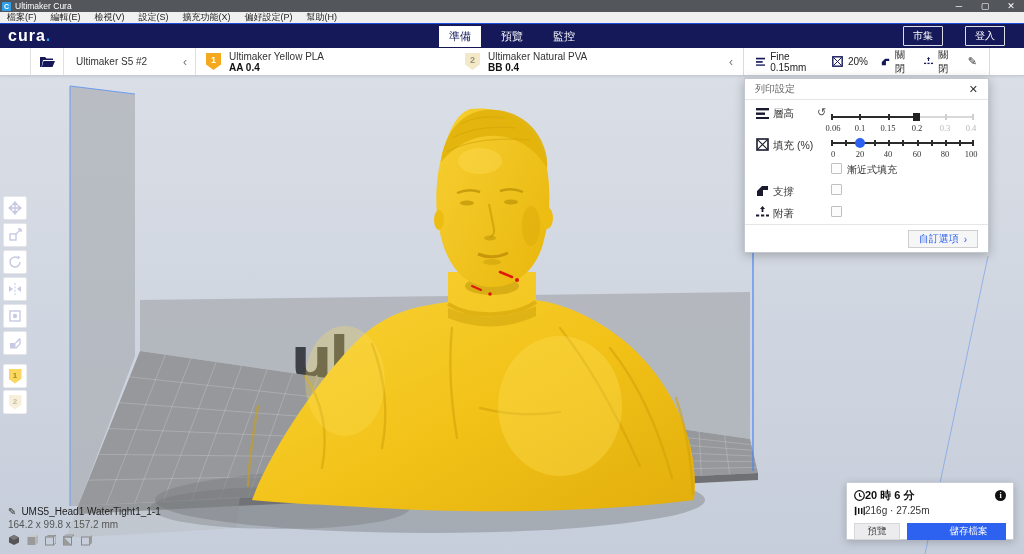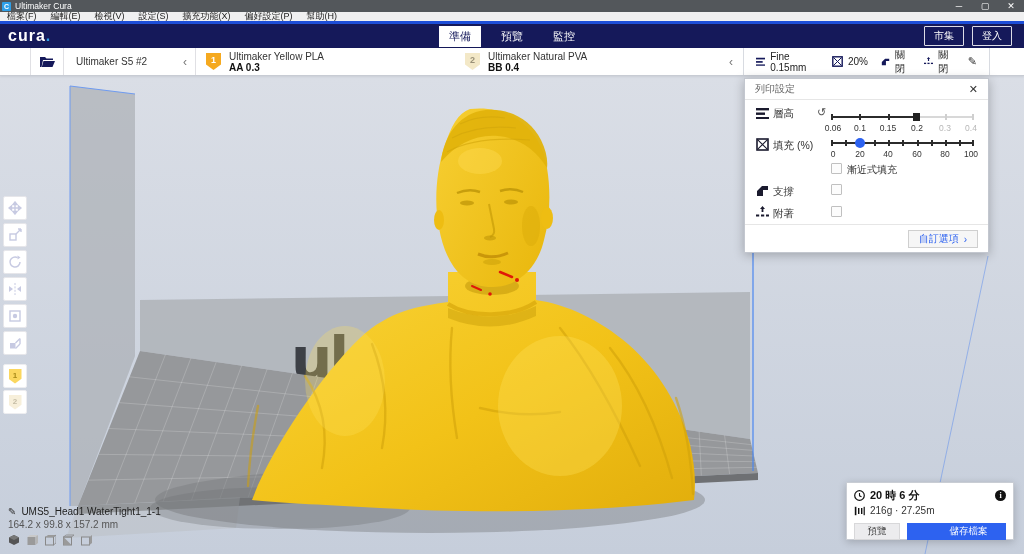--- a/index.html
+++ b/index.html
@@ -8,31 +8,31 @@
 
   
   .titlebar { position:absolute; left:0; top:0; width:1024px; height:12px; background:#53575b;
     display:flex; align-items:center; color:#fff; font-size:8.5px; }
   .titlebar .appicon { width:9px; height:9px; background:#2e9fe8; border-radius:1px; margin:0 4px 0 2px;
     color:#fff; font-size:7px; font-weight:bold; line-height:9px; text-align:center; }
   .win-controls { margin-left:auto; display:flex; }
   .win-controls span { width:26px; text-align:center; font-size:9px; cursor:default; }
 
   .menubar { position:absolute; left:0; top:12px; width:1024px; height:12px; background:#f0f0f1;
-    border-bottom:3px solid #1d4ed8; display:flex; align-items:center; font-size:9px; color:#222; }
+    border-bottom:1px solid #1d4ed8; display:flex; align-items:center; font-size:9px; color:#222; }
   .menubar span { padding:0 7px; }
 
   .header { position:absolute; left:0; top:24px; width:1024px; height:24px; background:#15195a;
     display:flex; align-items:center; }
   .logo { color:#fff; font-weight:bold; font-size:16px; letter-spacing:1px; margin-left:8px; }
   .logo .dot { color:#2e9fe8; }
   .tabs { position:absolute; left:50%; transform:translateX(-50%); display:flex; gap:10px; align-items:center; }
   .tab { color:#fff; font-size:11px; padding:3px 10px; cursor:pointer; }
   .tab.active { background:#fff; color:#15195a; }
-  .header-actions { margin-left:auto; display:flex; gap:8px; margin-right:12px; }
+  .header-actions { margin-left:auto; display:flex; gap:22px; margin-right:19px; }
   .hbtn { border:1px solid rgba(255,255,255,.85); color:#fff; font-size:10px; padding:2px 9px; border-radius:1px; }
 
   
   .configbar { position:absolute; left:0; top:48px; width:1024px; height:28px; background:#fff;
     border-bottom:1px solid #c8ccd4; display:flex; align-items:stretch; font-size:10px; color:#333;
     box-shadow:0 1px 2px rgba(0,0,0,.07); z-index:6; }
   .folder-btn { margin-left:30px; width:34px; border-left:1px solid #e0e0e4; border-right:1px solid #e0e0e4;
     display:flex; align-items:center; justify-content:center; }
   .sec { display:flex; align-items:center; }
   .printer-sec { width:132px; padding:0 8px 0 12px; border-right:1px solid #e0e0e4; }
@@ -70,34 +70,34 @@
     border:1px solid #c3c7cf; box-shadow:0 2px 10px rgba(0,0,0,.25); z-index:10; font-size:10px; color:#333; }
   .sp-header { height:21px; border-bottom:1px solid #e6e6e6; display:flex; align-items:center; padding:0 10px;
     color:#666; font-size:10px; }
   .sp-close { margin-left:auto; color:#333; font-size:11px; font-weight:bold; }
   .sp-row-label { position:absolute; left:28px; font-size:10.5px; color:#333; }
   .sp-icon { position:absolute; left:11px; width:13px; height:13px; }
   .reset-icon { position:absolute; left:72px; top:27px; color:#555; font-size:11px; }
   .slider { position:absolute; left:86px; width:143px; height:14px; }
   .track-seg { position:absolute; top:6px; height:2px; }
   .tickmark { position:absolute; top:4px; width:2px; height:6px; }
-  .tick-label { position:absolute; transform:translateX(-50%); font-size:8.5px; color:#333; }
+  .tick-label { position:absolute; transform:translateX(-50%); font-size:8.5px; color:#333;font-family:Liberation Serif, serif; }
   .tick-label.dim { color:#b7b7b7; }
   .sq-handle { position:absolute; top:3px; width:7px; height:8px; background:#222; }
   .round-handle { position:absolute; top:2px; width:10px; height:10px; border-radius:50%; background:#2d62f0; }
   .checkbox { position:absolute; width:11px; height:11px; border:1px solid #c0c0c0; background:#fcfcfc; border-radius:1px; }
   .cb-label { position:absolute; font-size:10px; color:#333; }
   .sp-footer { position:absolute; left:0; right:0; bottom:0; height:28px; border-top:1px solid #e6e6e6; }
   .custom-btn { position:absolute; right:10px; top:5px; height:18px; background:#f6f6f6; border:1px solid #cfcfcf;
     color:#2d62f0; font-size:10px; display:flex; align-items:center; gap:5px; padding:0 10px; }
 
   
   .job-panel { position:absolute; left:846px; top:482px; width:168px; height:58px; background:#fff;
     border:1px solid #c9cdd4; box-shadow:0 2px 8px rgba(0,0,0,.2); z-index:10; padding:5px 7px; }
-  .job-row { display:flex; align-items:center; gap:5px; height:15px; }
+  .job-row { display:flex; align-items:center; height:15px; }
   .job-time { font-size:11px; font-weight:bold; color:#111; }
   .info-icon { margin-left:auto; width:11px; height:11px; border-radius:50%; background:#111; color:#fff;
     font-size:8px; font-weight:bold; text-align:center; line-height:11px; font-family:"Liberation Serif",serif; }
   .job-usage { font-size:10px; color:#333; }
   .job-buttons { display:flex; gap:7px; margin-top:5px; }
   .btn-preview { width:46px; height:17px; background:#ececee; border:1px solid #d8d8da; color:#333;
     font-size:9.5px; display:flex; align-items:center; justify-content:center; }
   .btn-save { flex:1; height:17px; background:#2d62f0; color:#fff; font-size:9.5px;
     display:flex; align-items:center; justify-content:center;padding-left:24px; }
 
@@ -154,21 +154,21 @@
   <div class="sec printer-sec">
     <span>Ultimaker S5 #2</span>
     <span class="chev">‹</span>
   </div>
   <div class="sec ext-sec ext1">
     <div class="shield" style="background:#f5a91f; color:#fff;">
       <span>1</span>
     </div>
     <div class="mat-text">
       <div class="mat-name">Ultimaker Yellow PLA</div>
-      <div class="mat-core">AA 0.3</div>
+      <div class="mat-core">AA 0.4</div>
     </div>
   </div>
   <div class="sec ext-sec ext2">
     <div class="shield" style="background:#f3e8c7; color:#9a9178;">
       <span>2</span>
     </div>
     <div class="mat-text">
       <div class="mat-name">Ultimaker Natural PVA</div>
       <div class="mat-core">BB 0.4</div>
     </div>

